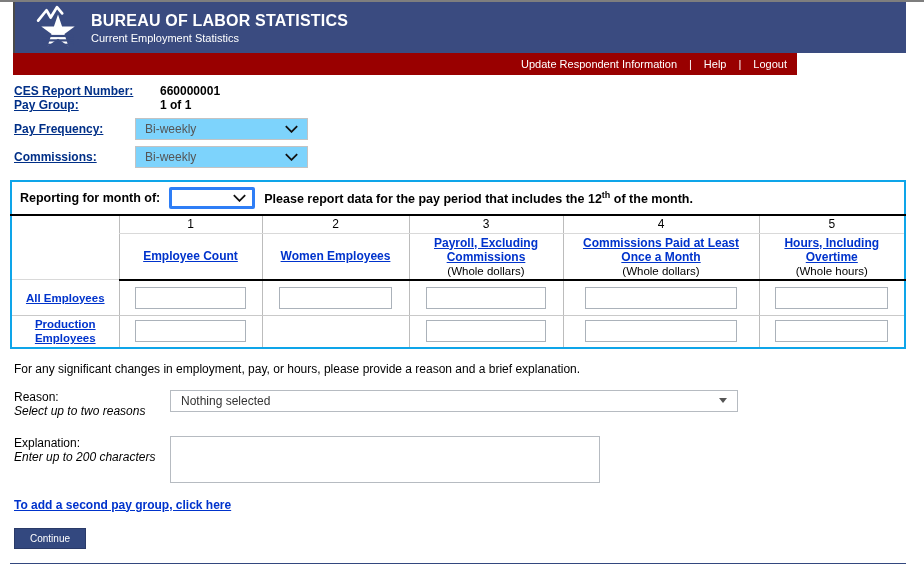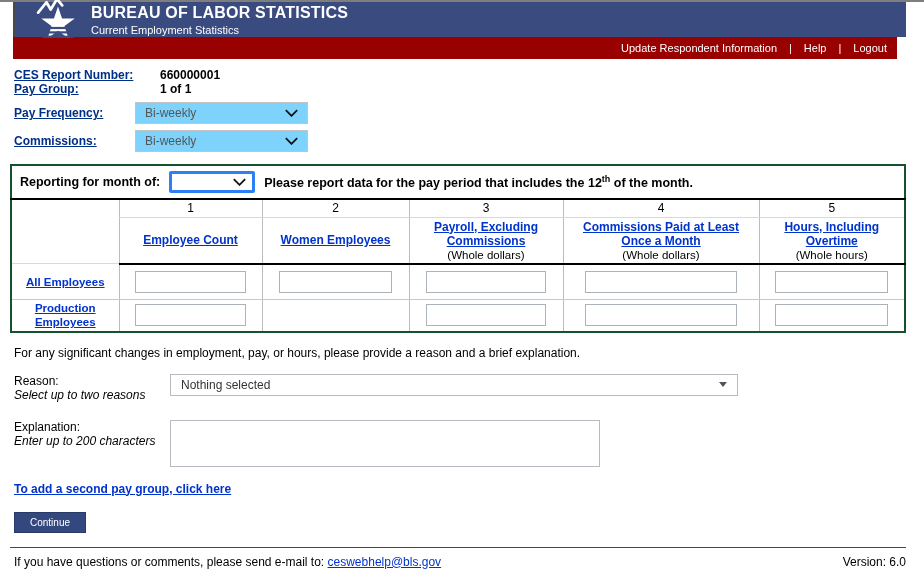--- a/index.html
+++ b/index.html
@@ -7,32 +7,32 @@
   body {
     width: 924px; height: 569px; overflow: hidden;
     font-family: "Liberation Sans", sans-serif;
     color: #000; font-size: 12px;
     position: relative;
   }
   .top-line { height: 2px; width: 924px; background: #7e7e7e; }
 
   
   .band {
-    margin-left: 13px; width: 893px; height: 35px;
+    margin-left: 13px; width: 893px; height: 51px;
     background: #3a4b80; border-left: 2px solid #4a4a4a;
     display: flex; align-items: center;
   }
   .logo { margin-left: 20px; width: 46px; height: 46px; flex: 0 0 auto; }
   .band-text { margin-left: 10px; color: #fff; }
   .band-title { font-size: 16px; font-weight: bold; letter-spacing: .2px; }
   .band-sub { font-size: 11px; margin-top: 2px; }
 
   
   .redbar {
-    margin-left: 13px; width: 884px; height: 22px;
+    margin-left: 13px; width: 784px; height: 22px;
     background: #990000; color: #fff;
     display: flex; align-items: center; justify-content: flex-end;
     font-size: 11px; padding-right: 10px; gap: 12px;
   }
   .redbar a { color: #fff; text-decoration: none; cursor: pointer; }
   .redbar .sep { color: #fff; }
 
   
   .info { margin: 10px 0 0 14px; }
   .info-line { display: flex; line-height: 13px; margin-bottom: 1px; }
@@ -47,21 +47,21 @@
     border: 1px solid #c3c3c3;
     display: flex; align-items: center; justify-content: space-between;
     padding: 0 9px; color: #555; cursor: pointer; font-size: 12px;
   }
   .chev { width: 13px; height: 8px; flex: 0 0 auto; }
 
   
   table.grid {
     margin: 12px 16px 0 10px; width: 894px;
     border-collapse: collapse; table-layout: fixed;
-    border: 2px solid #14532d;
+    border: 2px solid #0ea5e9;
   }
   table.grid td { vertical-align: middle; text-align: center; }
   td.month-cell { border-bottom: 2px solid #000; padding: 5px 8px; text-align: left; }
   .month-flex { display: flex; align-items: center; gap: 9px; }
   .month-label, .month-note { font-weight: bold; font-size: 12.5px; white-space: nowrap; }
   .month-note sup { font-size: 9px; }
   .month-select {
     width: 86px; height: 22px; background: #fff;
     border: 3px solid #2e7ef6; border-radius: 2px;
     display: flex; align-items: center; justify-content: flex-end;

